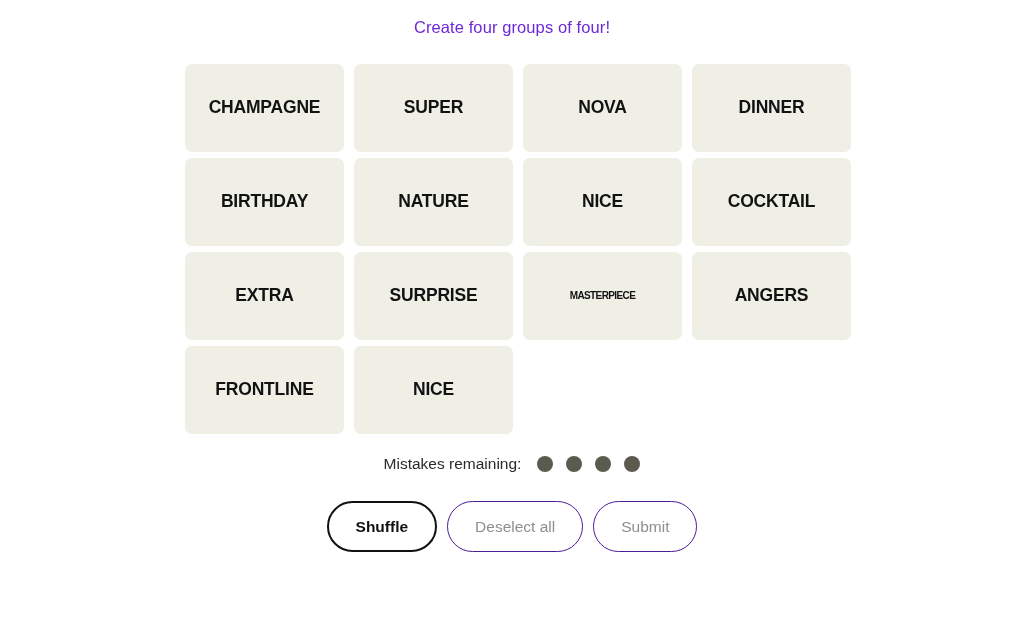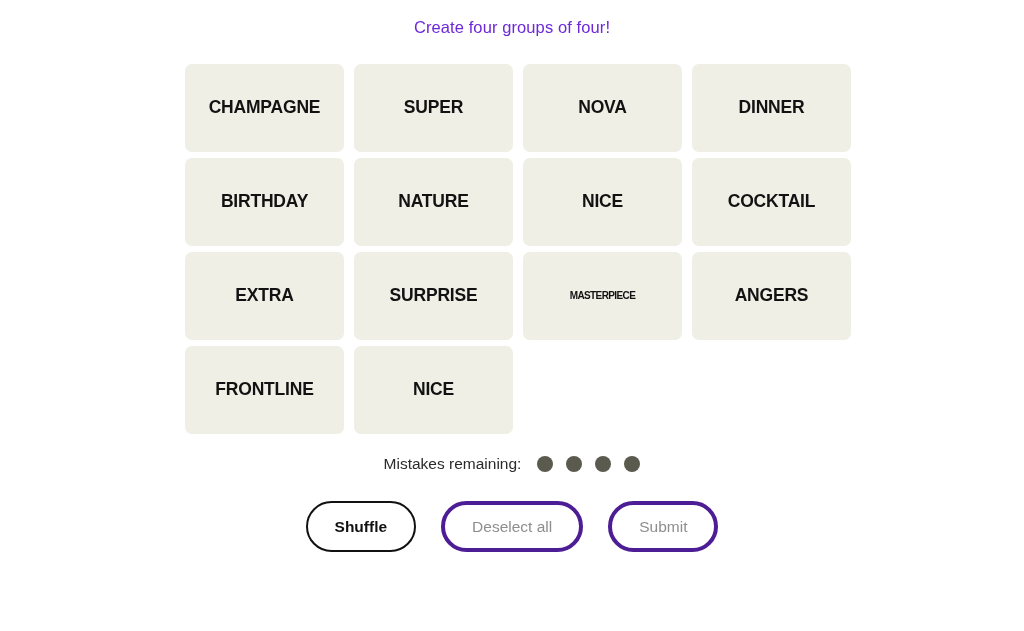--- a/index.html
+++ b/index.html
@@ -102,21 +102,21 @@
   }
 
   .controls {
     position: absolute;
     top: 501px;
     left: 0;
     width: 1024px;
     display: flex;
     align-items: center;
     justify-content: center;
-    gap: 25px;
+    gap: 10px;
   }
 
   .btn {
     height: 51px;
     border-radius: 26px;
     background: #ffffff;
     display: flex;
     align-items: center;
     justify-content: center;
     cursor: pointer;
@@ -126,21 +126,21 @@
   }
 
   .btn-primary {
     border: 2px solid #111111;
     color: #111111;
     font-weight: 700;
     padding: 0 27px;
   }
 
   .btn-muted {
-    border: 4px solid #4c1d95;
+    border: 1px solid #4c1d95;
     color: #8e8e8e;
     font-weight: 400;
     padding: 0 27px;
   }
 </style>
 </head>
 <body>
 
 <div id="app">
 

